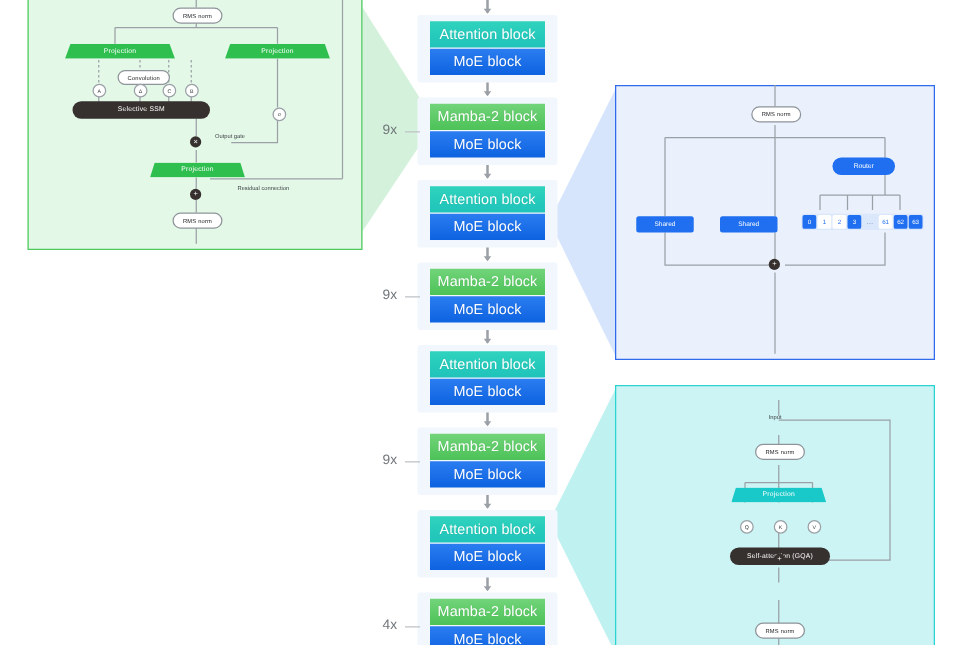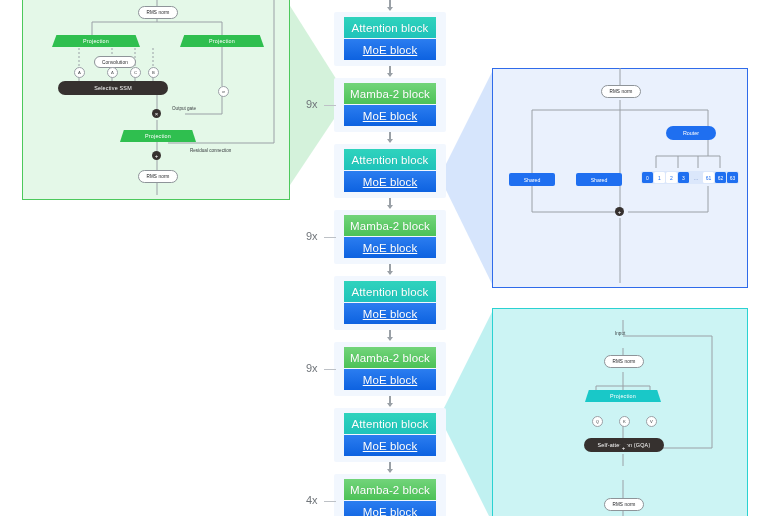--- a/index.html
+++ b/index.html
@@ -23,21 +23,21 @@
   .funnel{position:absolute;}
 
   
   .blockpair{position:absolute;left:334px;width:112px;height:54px;
      background:#f2f7fe;border-radius:2px;}
   .blk{position:absolute;left:10px;width:92px;height:21px;
      display:flex;align-items:center;justify-content:center;
      color:#ffffff;font-size:11.5px;letter-spacing:.1px;
      text-shadow:0 0 1px rgba(0,0,0,.12);}
   .blk-top{top:5px;}
-  .blk-bot{top:27px;background:linear-gradient(180deg,#2b7df0 0%,#0d62e0 100%);text-decoration:underline;}
+  .blk-bot{top:27px;background:linear-gradient(180deg,#2b7df0 0%,#0d62e0 100%);}
   .blk-attn{background:linear-gradient(180deg,#2fd3bd 0%,#1fc3ba 100%);}
   .blk-mamba{background:linear-gradient(180deg,#72d47a 0%,#4cc257 100%);}
 
   
   .vconn{position:absolute;left:389px;width:1.6px;background:#9aa0a6;}
   .vconn::after{content:"";position:absolute;left:-2.4px;bottom:-1px;
      width:0;height:0;border-left:3.4px solid transparent;
      border-right:3.4px solid transparent;border-top:4.6px solid #9aa0a6;}
 
   

